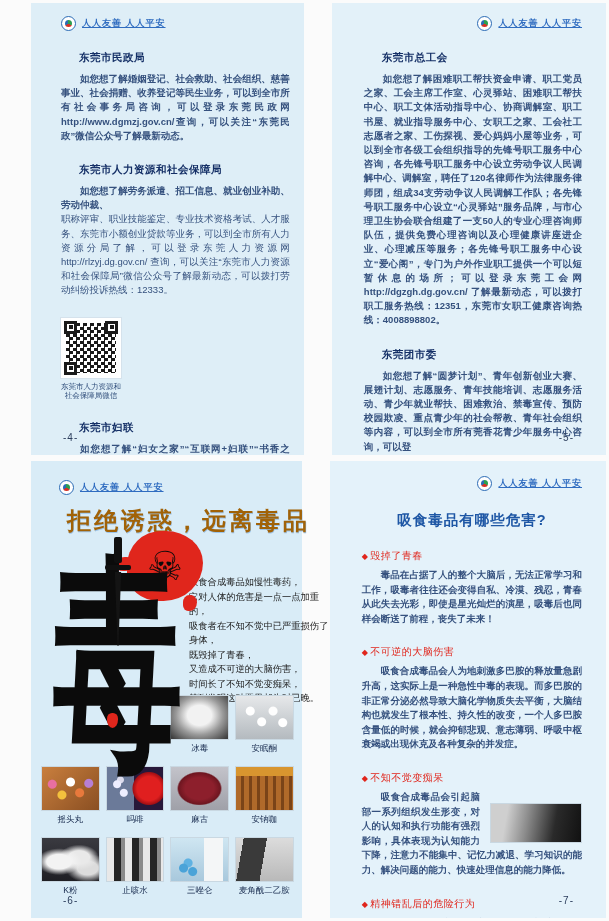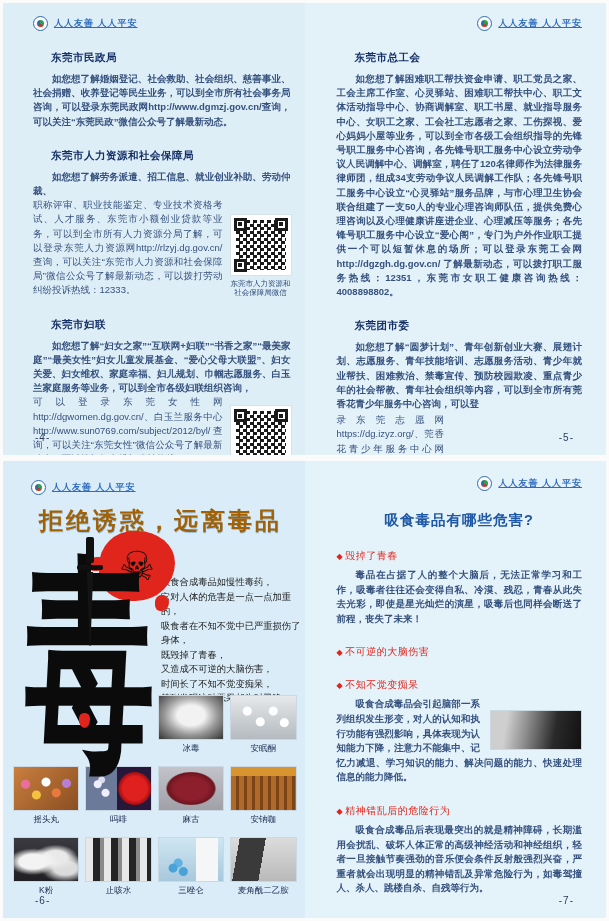--- a/index.html
+++ b/index.html
@@ -5,21 +5,21 @@
   html,body{margin:0;padding:0;}
   body{
     width:609px;height:921px;position:relative;
     background:#fbfbfb;
     font-family:"Liberation Sans","DejaVu Sans",sans-serif;
     -webkit-font-smoothing:antialiased;
   }
   .spread{position:absolute;left:3px;width:603px;display:flex;overflow:hidden;}
   .spread-a{top:3px;height:452px;}
   .spread-b{top:461px;height:457px;}
-  .page{position:relative;width:50%;height:100%;box-sizing:border-box;}
+  .page{position:relative;width:50%;height:100%;box-sizing:border-box;margin-left:28px;}
   .pg4{background:#deeef7;padding:12px 14px 10px 30px;}
   .pg5{background:#e3f1f9;padding:12px 24px 10px 32px;}
   .pg6{background:#d9ecf7;}
   .pg7{background:#e4f2fa;padding:14px 24px 10px 32px;}
 
   
   .phead{display:flex;align-items:center;gap:6px;height:16px;}
   .phead.right{justify-content:flex-end;}
   .logo{width:13px;height:13px;border-radius:50%;border:1.6px solid #2b6bb5;background:#fff;
         display:inline-flex;align-items:center;justify-content:center;flex:0 0 auto;}
@@ -27,21 +27,21 @@
         background:conic-gradient(#2e9e4f 0 120deg,#d33127 120deg 240deg,#2b6bb5 240deg 360deg);}
   .slogan{font-size:9px;font-weight:bold;color:#2f6cc0;text-decoration:underline;letter-spacing:1px;white-space:nowrap;}
 
   
   .sec{margin-top:20px;}
   .sec h3{margin:0 0 7px 18px;font-size:10.5px;color:#142f66;font-weight:bold;letter-spacing:0.5px;}
   .body{margin:0;font-size:9.5px;line-height:14.2px;color:#35517e;text-align:justify;}
   .ind{text-indent:2em;font-weight:bold;}
   .secbody::after{content:"";display:block;clear:both;}
   .qrbox{float:right;margin:0 0 2px 8px;text-align:center;width:60px;}
-  .rowflex{display:flex;gap:8px;align-items:flex-end;}
+  .rowflex{display:flex;gap:20px;align-items:flex-start;flex-direction:column;}
   .rowflex .body{flex:1;}
   .qr{position:relative;width:54px;height:54px;background:#fff;border:3px solid #fff;margin:0 auto;
       box-shadow:0 0 0 1px #d5e2ec;}
   .qr .qr-pat{position:absolute;inset:2px;
       background:repeating-conic-gradient(#1a1a1a 0% 25%,#ffffff 0% 50%);
       background-size:7px 7px;}
   .qr .eye{position:absolute;width:13px;height:13px;background:#fff;border:3px solid #1a1a1a;box-sizing:border-box;}
   .qr .eye::after{content:"";position:absolute;inset:1.5px;background:#1a1a1a;}
   .qr .tl{top:0;left:0;} .qr .tr{top:0;right:0;} .qr .bl{bottom:0;left:0;}
   .qr .center-red{position:absolute;left:50%;top:50%;width:14px;height:14px;transform:translate(-50%,-50%);
@@ -333,20 +333,21 @@
 
     <h2 class="harm-title">吸食毒品有哪些危害?</h2>
 
     <div class="hsec">
       <h4><span class="bullet">◆</span><span>毁掉了青春</span></h4>
       <p class="body ind">毒品在占据了人的整个大脑后，无法正常学习和工作，吸毒者往往还会变得自私、冷漠、残忍，青春从此失去光彩，即使是星光灿烂的演星，吸毒后也同样会断送了前程，丧失了未来！</p>
     </div>
 
     <div class="hsec">
       <h4><span class="bullet">◆</span><span>不可逆的大脑伤害</span></h4>
+      <p class="body ind">吸食合成毒品会人为地刺激多巴胺的释放量急剧升高，这实际上是一种急性中毒的表现。而多巴胺的非正常分泌必然导致大脑化学物质失去平衡，大脑结构也就发生了根本性、持久性的改变，一个人多巴胺含量低的时候，就会抑郁悲观、意志薄弱、呼吸中枢衰竭或出现休克及各种复杂的并发症。</p>
     </div>
 
     <div class="hsec">
       <h4><span class="bullet">◆</span><span>不知不觉变痴呆</span></h4>
       <div class="secbody7">
         <div class="bwphoto"></div>
         <p class="body ind">吸食合成毒品会引起脑部一系列组织发生形变，对人的认知和执行功能有强烈影响，具体表现为认知能力下降，注意力不能集中、记忆力减退、学习知识的能力、解决问题的能力、快速处理信息的能力降低。</p>
       </div>
     </div>
 

